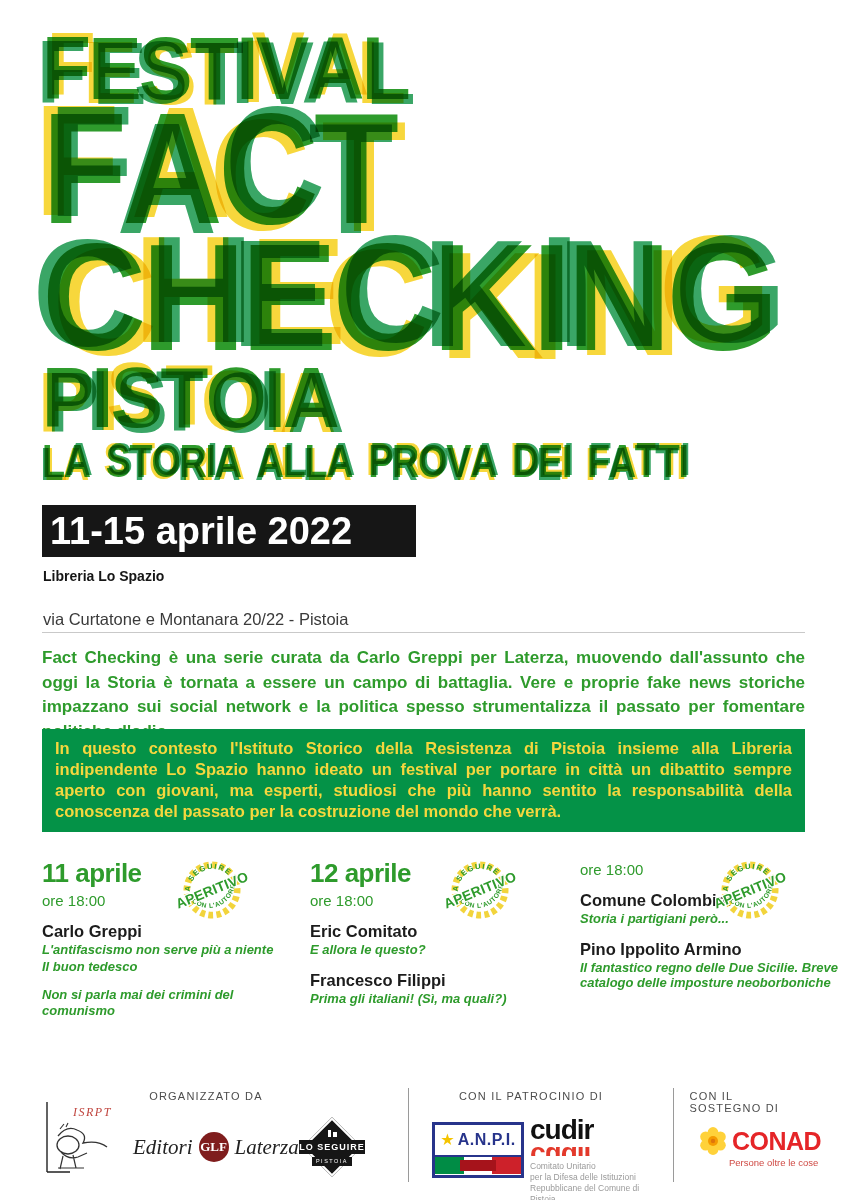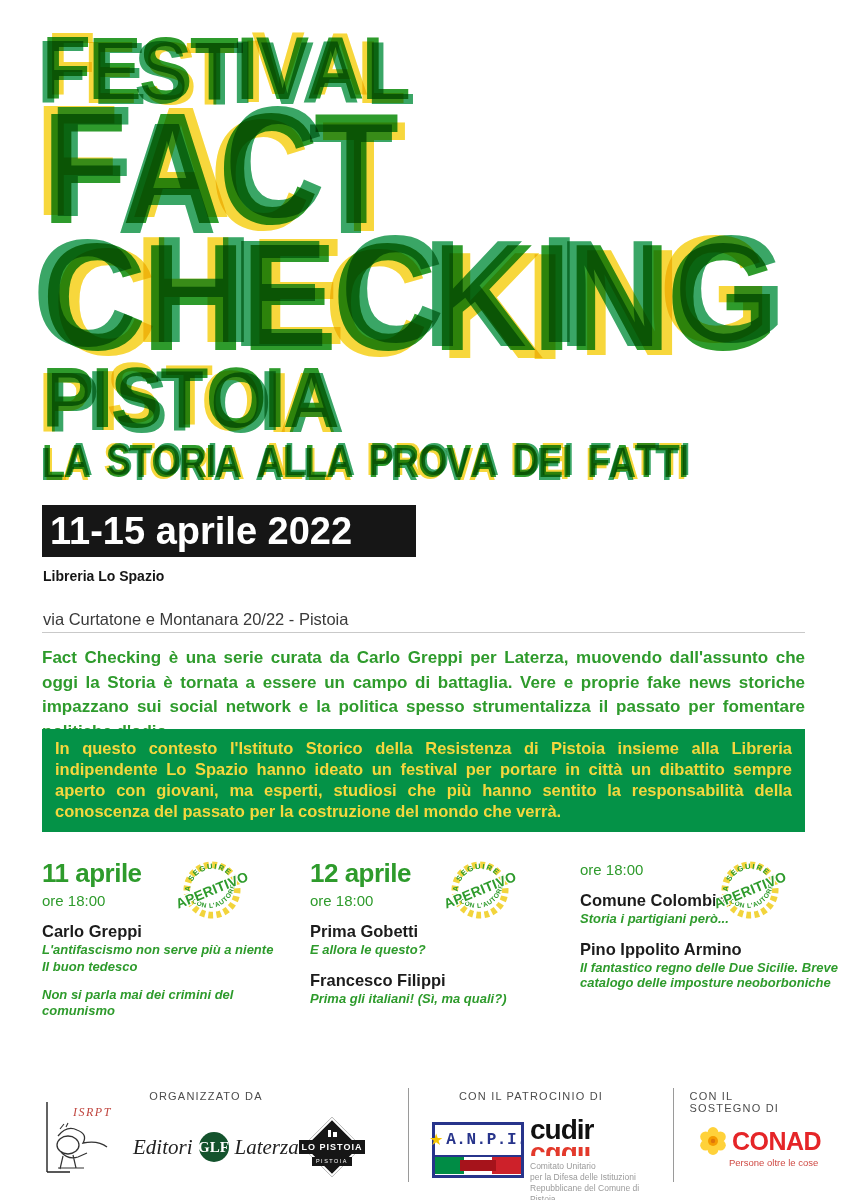--- a/index.html
+++ b/index.html
@@ -41,37 +41,37 @@
   .swork{font-size:13px;font-weight:bold;font-style:italic;color:#2e9b2c;line-height:1.2;margin-top:1px;}
   .stamp{position:absolute;left:132px;top:-6px;}
 
   
   .flabel{position:absolute;top:1090px;font-size:11px;color:#4c4c4c;letter-spacing:1.2px;transform:translateX(-50%);}
   .vdiv{position:absolute;top:1088px;height:94px;width:1px;background:#9a9a9a;}
 
   .isrpt{position:absolute;left:36px;top:1096px;}
   .laterza{position:absolute;left:133px;top:1132px;display:flex;align-items:center;gap:6px;
            font-family:"Liberation Serif",serif;font-style:italic;font-size:21px;color:#222;}
-  .lat-circle{width:30px;height:30px;border-radius:50%;background:#14532d;color:#fff;display:flex;
-              align-items:center;justify-content:center;font-size:15px;font-weight:bold;font-style:normal;}
+  .lat-circle{width:30px;height:30px;border-radius:50%;background:#7f1d1d;color:#fff;display:flex;
+              align-items:center;justify-content:center;font-size:13px;font-weight:bold;font-style:normal;}
 
   .lospazio{position:absolute;left:299px;top:1114px;width:66px;height:66px;}
   .lsp-diamond{position:absolute;left:12px;top:12px;width:42px;height:42px;transform:rotate(45deg);
                background:#161616;box-shadow:inset 0 0 0 2px #fff, inset 0 0 0 4px #161616;}
   .lsp-band{position:absolute;left:0;top:26px;width:66px;height:14px;background:#161616;color:#fff;
             font-size:9px;font-weight:bold;text-align:center;line-height:14px;letter-spacing:1px;}
   .lsp-ribbon{position:absolute;left:13px;top:43px;width:40px;height:9px;background:#161616;color:#fff;
               font-size:5.5px;line-height:9px;text-align:center;letter-spacing:1.5px;}
   .lsp-dot{position:absolute;background:#fff;}
 
   .anpi{position:absolute;left:432px;top:1122px;width:92px;height:56px;border:3px solid #27348b;
         background:#fff;box-sizing:border-box;}
   .anpi-top{height:30px;display:flex;align-items:center;justify-content:center;gap:3px;}
   .anpi-star{color:#f5c400;font-size:16px;line-height:1;}
-  .anpi-name{color:#27348b;font-weight:bold;font-size:16px;letter-spacing:0.5px;font-family:Liberation Mono, monospace;}
+  .anpi-name{color:#27348b;font-weight:bold;font-size:16px;letter-spacing:0.5px;}
   .anpi-flag{height:17px;display:flex;position:relative;border-top:2px solid #27348b;}
   .anpi-flag div{flex:1;}
   .f-green{background:#008c45;} .f-white{background:#fff;} .f-red{background:#cd212a;}
   .anpi-box{position:absolute;left:50%;top:3px;transform:translateX(-50%);width:36px;height:11px;background:#a6131b;}
 
   .cudir{position:absolute;left:530px;top:1116px;width:130px;}
   .cudir-main{font-size:28px;font-weight:bold;color:#111;letter-spacing:-1px;line-height:1;}
   .cudir-mirror{height:12px;overflow:hidden;}
   .cudir-mirror span{display:block;font-size:28px;font-weight:bold;letter-spacing:-1px;line-height:1;
                      color:#e3392b;transform:scaleY(-1) translateY(2px);}
@@ -128,21 +128,21 @@
     <span class="lat-circle">
         <span>GLF</span>
       </span>
     <span>Laterza</span>
   </div>
 
   <div class="lospazio">
     <div class="lsp-diamond"></div>
     <div class="lsp-dot" style="left:29px;top:16px;width:3px;height:7px;"></div>
     <div class="lsp-dot" style="left:34px;top:18px;width:4px;height:5px;"></div>
-    <div class="lsp-band">LO PISTOIA</div>
+    <div class="lsp-band">LO SEGUIRE</div>
     <div class="lsp-ribbon">PISTOIA</div>
   </div>
 
   <div class="anpi">
     <div class="anpi-top">
       <span class="anpi-star">★</span>
       <span class="anpi-name">A.N.P.I.</span>
     </div>
     <div class="anpi-flag">
       <div class="f-green"></div>
@@ -212,21 +212,21 @@
         <g transform="rotate(-22 40 40)">
           <circle cx="40" cy="40" r="26.5" fill="none" stroke="#f2d43c" stroke-width="7" stroke-dasharray="5 3.4"></circle>
           <path id="sa1" d="M 16 42 A 24 24 0 0 1 64 42" fill="none"></path>
           <text font-size="8" font-weight="bold" fill="#2e9b2c" letter-spacing="1.4"><textPath href="#sa1" startOffset="50%" text-anchor="middle">A SEGUIRE</textPath></text>
           <path id="sb1" d="M 13 36 A 27.5 27.5 0 0 0 67 36" fill="none"></path>
           <text font-size="7" font-weight="bold" fill="#2e9b2c" letter-spacing="0.6"><textPath href="#sb1" startOffset="50%" text-anchor="middle">CON L'AUTORE</textPath></text>
           <text x="40" y="45" text-anchor="middle" font-size="14.5" font-weight="bold" fill="#2e9b2c" stroke="#fff" stroke-width="2.6" paint-order="stroke" letter-spacing="0.3">APERITIVO</text>
         </g>
       </svg>
       <div class="spk">
-        <div class="sname">Prima Gobetti</div>
+        <div class="sname">Eric Comitato</div>
         <div class="swork">E allora le questo?</div>
       </div>
       <div class="spk">
         <div class="sname">Francesco Filippi</div>
         <div class="swork">Prima gli italiani! (Sì, ma quali?)</div>
       </div>
     </div>
     <div class="pcol" style="left: 580px; width: 258px;">
       <div class="ptime">ore 18:00</div>
       <svg class="stamp" width="76" height="76" viewBox="0 0 80 80">

